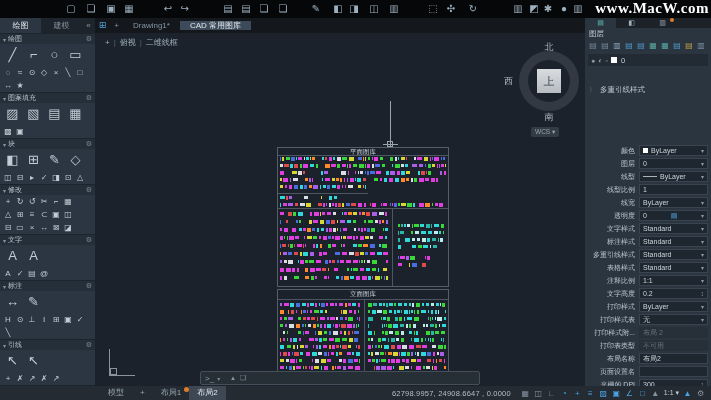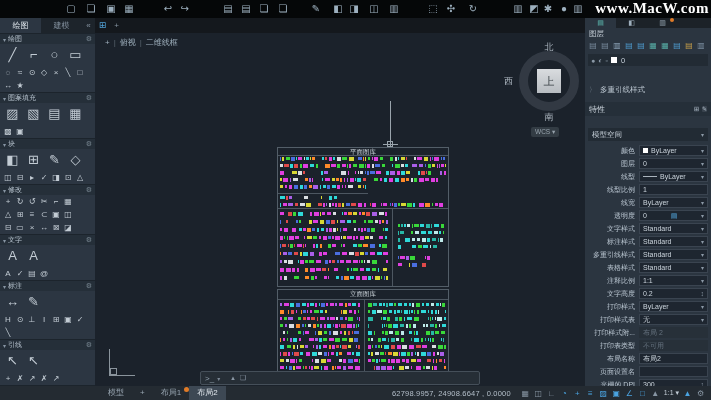--- a/index.html
+++ b/index.html
@@ -303,20 +303,21 @@
       </div>
     <div class="lp-foot">
       <span style="left:16px">+</span>
       <span style="left:70px">≡</span>
     </div>
   </div>
 
   <div class="filetabs">
     <div class="ft-start">⊞</div>
     <div class="ft-plus">+</div>
+    <span id="ft-tabs"><span class="ft-tab">Drawing1*</span><span class="ft-tab active">CAD 常用图库</span></span>
   </div>
 
   <div class="canvas">
     <div class="vp-controls" id="vp-controls"><span>+</span><span class="vp-sep">|</span><span>俯视</span><span class="vp-sep">|</span><span>二维线框</span></div>
 
     <div class="viewcube">
       <div class="vc-ring"></div>
       <div class="vc-n">北</div>
       <div class="vc-s">南</div>
       <div class="vc-w">西</div>
@@ -1153,29 +1154,20 @@
     <div class="rp-current" id="rp-current">
         <span class="lic">●</span>
         <span class="lic">◐</span>
         <span class="lic">▫</span>
         <span class="rp-swatch"></span>
         <span>0</span>
       </div>
     <div class="rp-showlist">
       <span class="arr">〉</span><span>多重引线样式</span>
     </div>
-    <div class="rp-props-hdr">
-      <span>特性</span>
-      <span class="sp"></span>
-      <span id="rp-hdr-btns"><span class="btn">⊞</span><span class="btn">✎</span></span>
-    </div>
-    <div class="rp-drop" style="top:110px">
-      <span>模型空间</span>
-      <span class="dd">▾</span>
-    </div>
     <div id="rp-rows">
         <div class="prow" style="top: 126px;">
           <span class="plabel">颜色</span>
           <span class="pval">
             <span class="pv-swatch"></span>
             <span>ByLayer</span>
             <span class="dd">▾</span>
           </span>
         </div>
         <div class="prow" style="top: 139px;">

